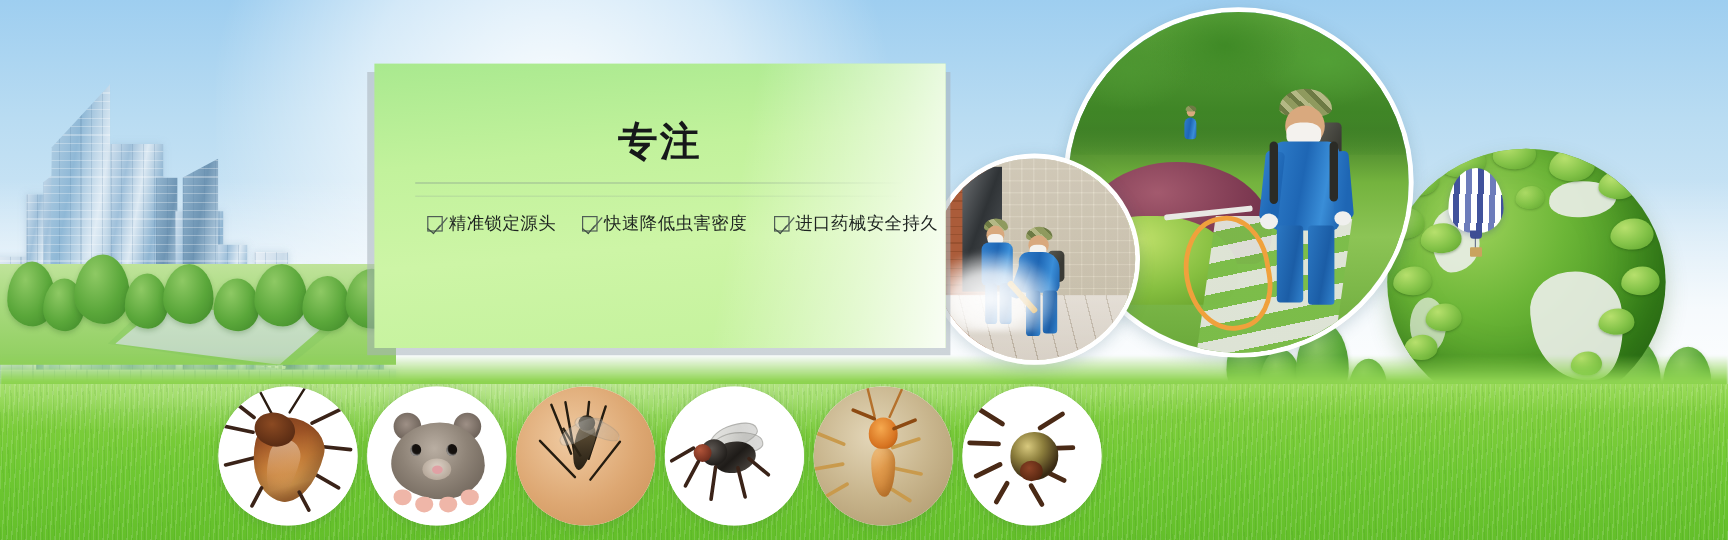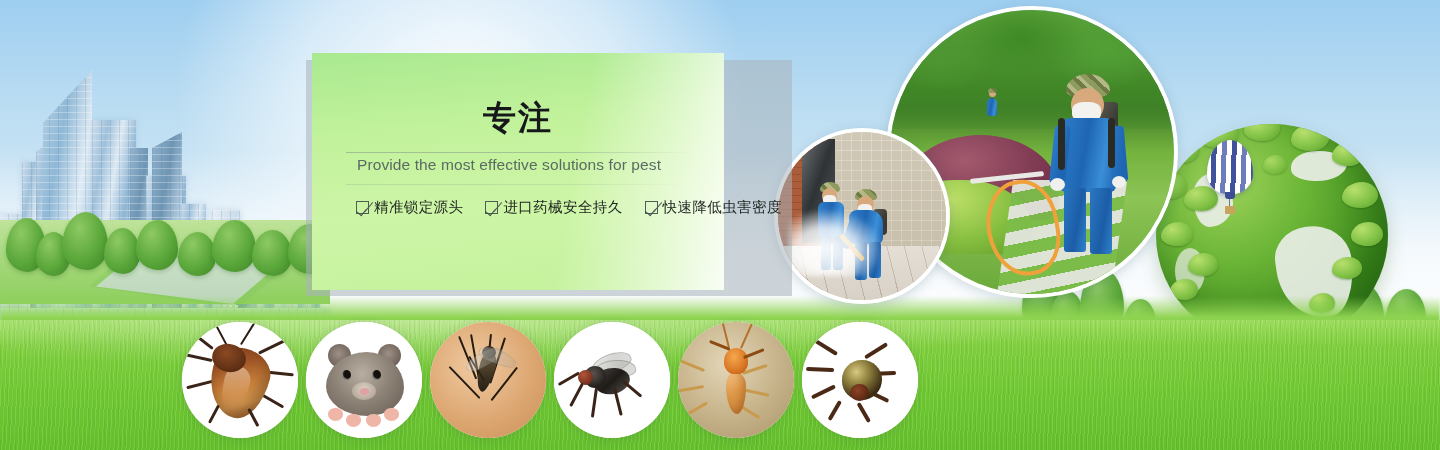--- a/index.html
+++ b/index.html
@@ -315,21 +315,21 @@
       #33260f;
   }
   .tick-scutum { position:absolute; left:48px; top:62px; width:19px; height:17px; border-radius:50%; background: radial-gradient(circle at 40% 36%, #8d4426 0%, #53240f 80%); }
 
   
   .panel-shadow {
     position:absolute; left:306px; top:60px; width:486px; height:236px;
     background: rgba(168,178,186,.55);
   }
   .panel {
-    position:absolute; left:312px; top:53px; width:412px; height:237px;
+    position:absolute; left:312px; top:53px; width:476px; height:237px;
     background:
       linear-gradient(100deg, rgba(255,255,255,0) 62%, rgba(255,255,255,.55) 86%, rgba(255,255,255,.9) 100%),
       linear-gradient(175deg, #a9e98f 0%, #c2f29c 32%, #cdf5a6 62%, #c4f29c 100%);
   }
   .panel-inner { position:absolute; inset:0; padding:38px 30px 0 30px; }
 
   .title-row {
     display:flex; align-items:center; justify-content:center;
     gap:14px; height:54px;
   }
@@ -648,35 +648,34 @@
   <div class="panel-shadow"></div>
   <div class="panel">
     <div class="panel-inner">
 
       <div class="title-row">
         <span class="title-plain">专注</span>
       </div>
 
       <div class="divider"></div>
 
-      <div class="sub-en">Provide the most effective solutions for pest</div>
 
       <div class="divider soft"></div>
 
       <div class="features">
         <div class="feature">
           <span class="chk"></span>
           <span class="feature-label">精准锁定源头</span>
         </div>
         <div class="feature">
           <span class="chk"></span>
-          <span class="feature-label">进口药械安全持久</span>
+          <span class="feature-label">快速降低虫害密度</span>
         </div>
         <div class="feature">
           <span class="chk"></span>
-          <span class="feature-label">快速降低虫害密度</span>
+          <span class="feature-label">进口药械安全持久</span>
         </div>
       </div>
 
     </div>
   </div>
 
 </div>
 
 </body></html>

